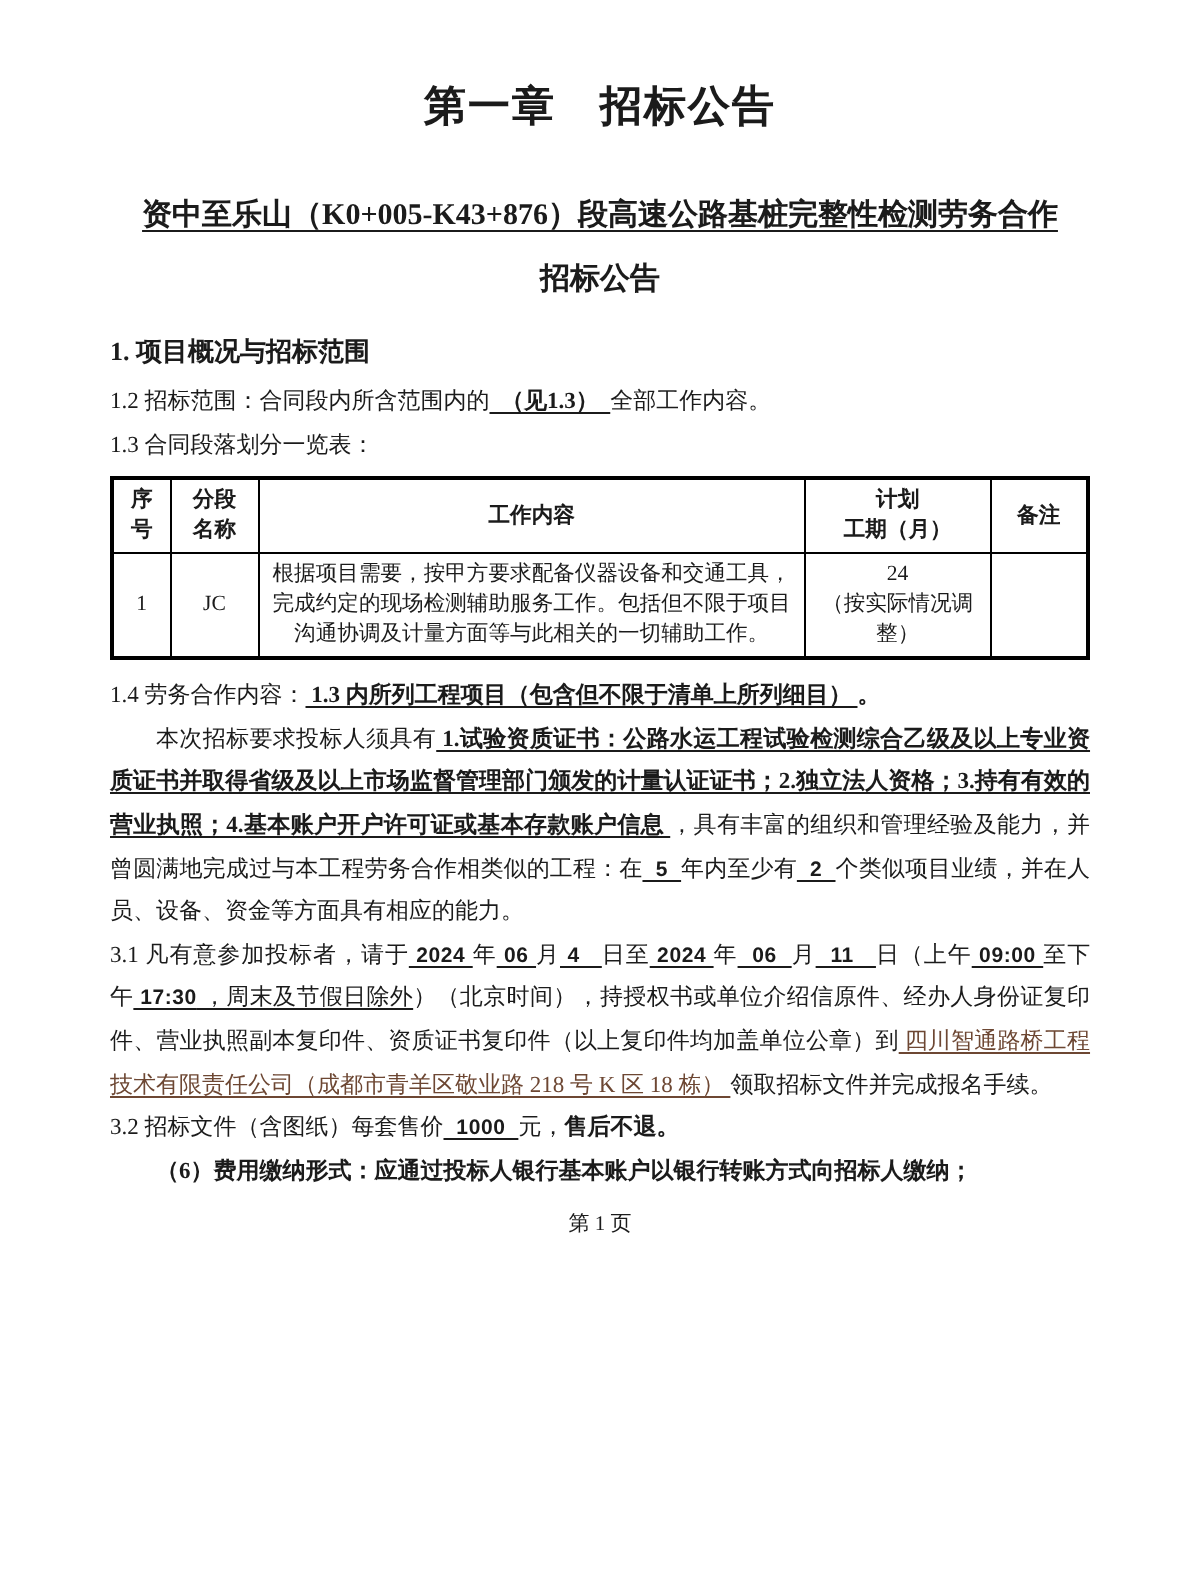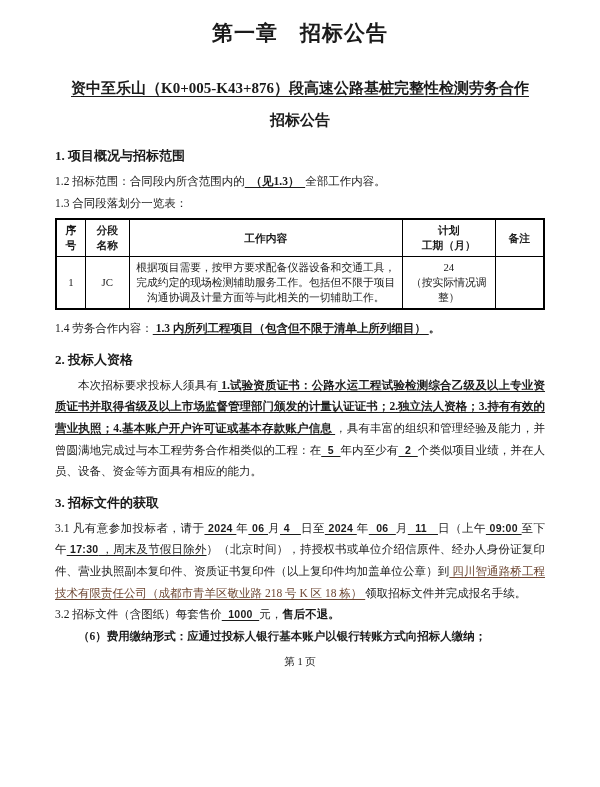--- a/index.html
+++ b/index.html
@@ -1,21 +1,21 @@
 <!DOCTYPE html>
 <html><head>
 <meta charset="utf-8">
 <style>
   html,body{margin:0;padding:0;background:#ffffff;}
   body{
     width:600px;height:787px;overflow:hidden;
     color:#1b1b1b;
     font-family:"Liberation Serif","DejaVu Serif",serif;
   }
-  .page{box-sizing:border-box;width:600px;height:787px;padding:18px 55px 0 55px;}
+  .page{box-sizing:border-box;width:600px;height:787px;padding:38px 55px 0 55px;}
   .chapter{
     font-size:21px;font-weight:bold;text-align:center;
     margin:0 0 24px 0;line-height:30px;letter-spacing:1px;
   }
   .doc-title{text-align:center;font-weight:bold;font-size:15px;line-height:32px;margin:0 0 4px 0;}
   .underlined{text-decoration:underline;text-underline-offset:3px;}
   h2.section{font-size:13px;font-weight:bold;margin:11px 0 6px 0;line-height:18px;}
   p.body{font-size:11.5px;line-height:21.6px;margin:0;text-align:justify;}
   p.indent{text-indent:2em;}
   .run-b{font-weight:bold;}
@@ -80,23 +80,21 @@
         <td class="cell-content">根据项目需要，按甲方要求配备仪器设备和交通工具，完成约定的现场检测辅助服务工作。包括但不限于项目沟通协调及计量方面等与此相关的一切辅助工作。</td>
         <td class="cell-period">24
 （按实际情况调整）</td>
         <td></td>
       </tr>
     </tbody>
   </table>
 
   <p class="body"><span class="run-n">1.4 劳务合作内容：</span><span class="run-bu">&nbsp;1.3 内所列工程项目（包含但不限于清单上所列细目）&nbsp;</span><span class="run-b">。</span></p>
 
-  <h2 class="section">2. 投标人资格</h2>
   <p class="body indent"><span class="run-n">本次招标要求投标人须具有</span><span class="run-bu">&nbsp;1.试验资质证书：公路水运工程试验检测综合乙级及以上专业资质证书并取得省级及以上市场监督管理部门颁发的计量认证证书；2.独立法人资格；3.持有有效的营业执照；4.基本账户开户许可证或基本存款账户信息&nbsp;</span><span class="run-n">，具有丰富的组织和管理经验及能力，并曾圆满地完成过与本工程劳务合作相类似的工程：在</span><span class="run-u run-num">&nbsp;&nbsp;5&nbsp;&nbsp;</span><span class="run-n">年内至少有</span><span class="run-u run-num">&nbsp;&nbsp;2&nbsp;&nbsp;</span><span class="run-n">个类似项目业绩，并在人员、设备、资金等方面具有相应的能力。</span></p>
 
-  <h2 class="section">3. 招标文件的获取</h2>
   <p class="body"><span class="run-n">3.1 凡有意参加投标者，请于</span><span class="run-u run-num">&nbsp;2024&nbsp;</span><span class="run-n">年</span><span class="run-u run-num">&nbsp;06&nbsp;</span><span class="run-n">月</span><span class="run-u run-num">&nbsp;4&nbsp;&nbsp;&nbsp;</span><span class="run-n">日至</span><span class="run-u run-num">&nbsp;2024&nbsp;</span><span class="run-n">年</span><span class="run-u run-num">&nbsp;&nbsp;06&nbsp;&nbsp;</span><span class="run-n">月</span><span class="run-u run-num">&nbsp;&nbsp;11&nbsp;&nbsp;&nbsp;</span><span class="run-n">日（上午</span><span class="run-u run-num">&nbsp;09:00&nbsp;</span><span class="run-n">至下午</span><span class="run-u run-num">&nbsp;17:30</span><span class="run-u">&nbsp;，周末及节假日除外</span><span class="run-n">）（北京时间），持授权书或单位介绍信原件、经办人身份证复印件、营业执照副本复印件、资质证书复印件（以上复印件均加盖单位公章）到</span><span class="run-u run-company">&nbsp;四川智通路桥工程技术有限责任公司（成都市青羊区敬业路 218 号 K 区 18 栋）&nbsp;</span><span class="run-n">领取招标文件并完成报名手续。</span></p>
   <p class="body"><span class="run-n">3.2 招标文件（含图纸）每套售价</span><span class="run-u run-num">&nbsp;&nbsp;1000&nbsp;&nbsp;</span><span class="run-n">元，</span><span class="run-b">售后不退。</span></p>
   <p class="body indent"><span class="run-b">（6）费用缴纳形式：应通过投标人银行基本账户以银行转账方式向招标人缴纳；</span></p>
 
   <div class="footer">第 1 页</div>
 
 </div>
 
 </body></html>

